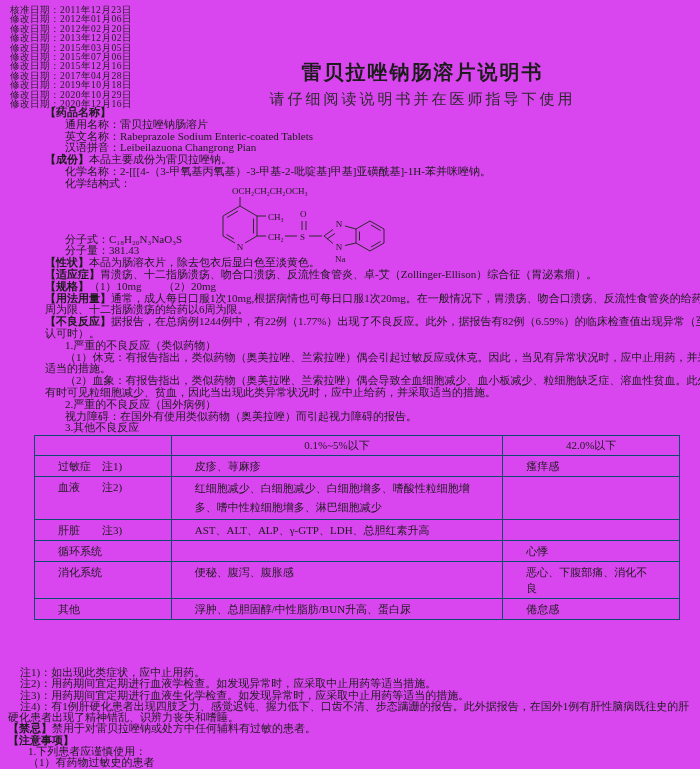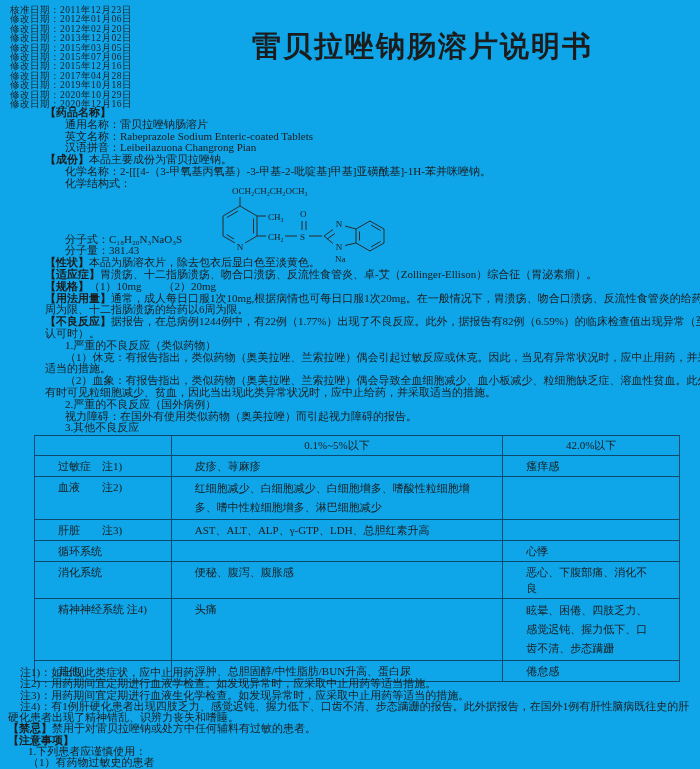--- a/index.html
+++ b/index.html
@@ -1,25 +1,25 @@
 <!DOCTYPE html>
 <html><head>
 <meta charset="utf-8">
 <style>
   html,body{margin:0;padding:0;}
   .page{
     position:relative;width:700px;height:769px;overflow:hidden;
-    background:#0ea5e9;color:#1c1c1c;
+    background:#d946ef;color:#1c1c1c;
     font-family:"Liberation Serif","DejaVu Serif",serif;
   }
   
   .dates{position:absolute;left:10px;top:6px;font-size:9.5px;line-height:9.4px;letter-spacing:.5px;white-space:nowrap;}
   
   .titleblock{position:absolute;left:150px;top:27px;width:545px;text-align:center;}
-  .doc-title{font-size:29px;font-weight:bold;letter-spacing:2px;font-family:Liberation Sans, sans-serif;}
+  .doc-title{font-size:20px;font-weight:bold;letter-spacing:2px;font-family:Liberation Sans, sans-serif;margin-top:32px;}
   .doc-subtitle{font-size:15px;margin-top:4px;letter-spacing:3px;color:#2a2a2a;}
   
   .body-top{position:absolute;left:8px;top:107px;width:682px;font-size:11px;line-height:11.8px;margin-left:37px;}
   .body-top p,.body-bottom p{margin:0;padding:0;}
   .ind{text-indent:20px;}
   .note{text-indent:12px;}
   b.hd{font-weight:bold;}
   .spacer{height:44px;}
   
   .struct{position:absolute;left:168px;top:184px;width:240px;height:92px;}
@@ -49,20 +49,21 @@
     <div>修改日期：2015年07月06日</div>
     <div>修改日期：2015年12月16日</div>
     <div>修改日期：2017年04月28日</div>
     <div>修改日期：2019年10月18日</div>
     <div>修改日期：2020年10月29日</div>
     <div>修改日期：2020年12月16日</div>
   </div>
 
   <div class="titleblock">
     <div class="doc-title">雷贝拉唑钠肠溶片说明书</div>
+    <div class="doc-subtitle">请仔细阅读说明书并在医师指导下使用</div>
   </div>
 
   <div class="body-top">
     <p><b class="hd">【药品名称】</b><span></span></p>
     <p class="ind"><span>通用名称：雷贝拉唑钠肠溶片</span></p>
     <p class="ind"><span>英文名称：Rabeprazole Sodium Enteric-coated Tablets</span></p>
     <p class="ind"><span>汉语拼音：Leibeilazuona Changrong Pian</span></p>
     <p><b class="hd">【成份】</b><span>本品主要成份为雷贝拉唑钠。</span></p>
     <p class="ind"><span>化学名称：2-[[[4-（3-甲氧基丙氧基）-3-甲基-2-吡啶基]甲基]亚磺酰基]-1H-苯并咪唑钠。</span></p>
     <p class="ind"><span>化学结构式：</span></p>
@@ -158,25 +159,20 @@
         <td>循环系统</td>
         <td></td>
         <td>心悸</td>
       </tr>
       <tr>
         <td>消化系统</td>
         <td>便秘、腹泻、腹胀感</td>
         <td>恶心、下腹部痛、消化不良</td>
       </tr>
       <tr>
-        <td>精神神经系统 注4)</td>
-        <td>头痛</td>
-        <td class="airy">眩晕、困倦、四肢乏力、感觉迟钝、握力低下、口齿不清、步态蹒跚</td>
-      </tr>
-      <tr>
         <td>其他</td>
         <td>浮肿、总胆固醇/中性脂肪/BUN升高、蛋白尿</td>
         <td>倦怠感</td>
       </tr>
     </tbody>
       </table>
   </div>
 
   <div class="body-bottom">
     <p class="note"><span>注1)：如出现此类症状，应中止用药。</span></p>

